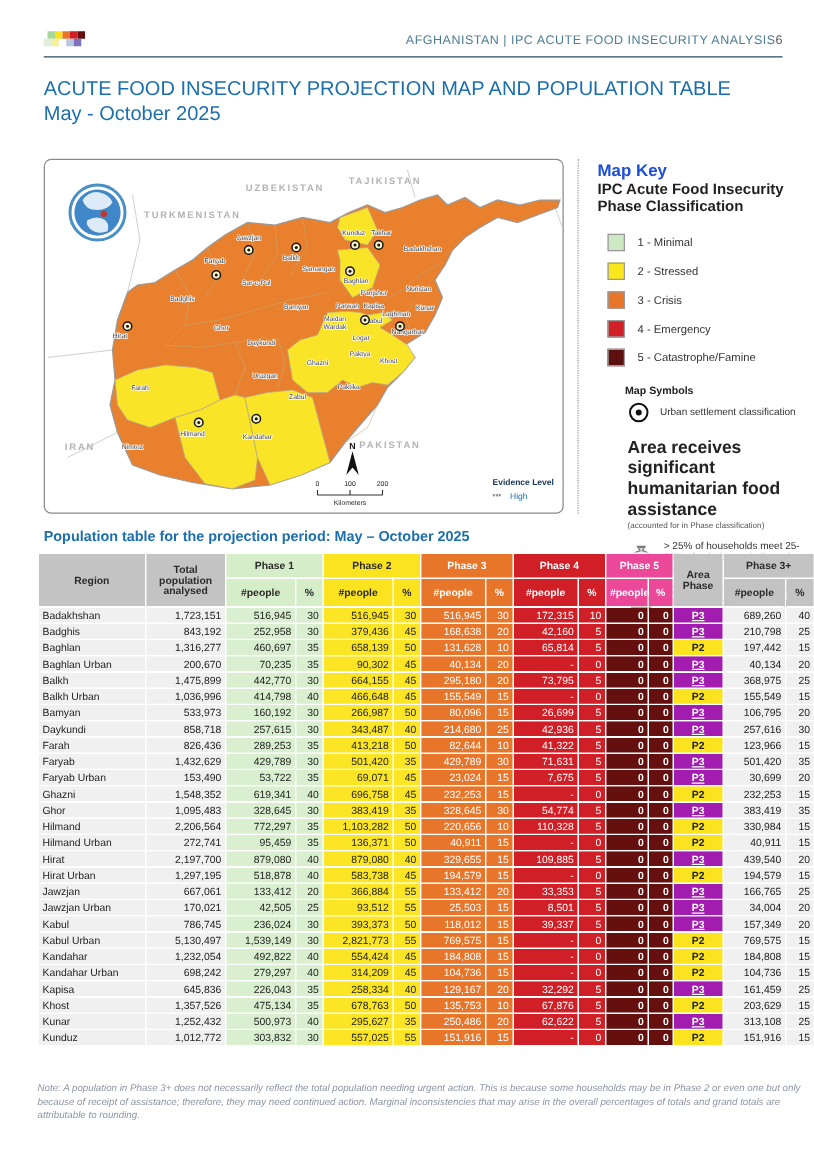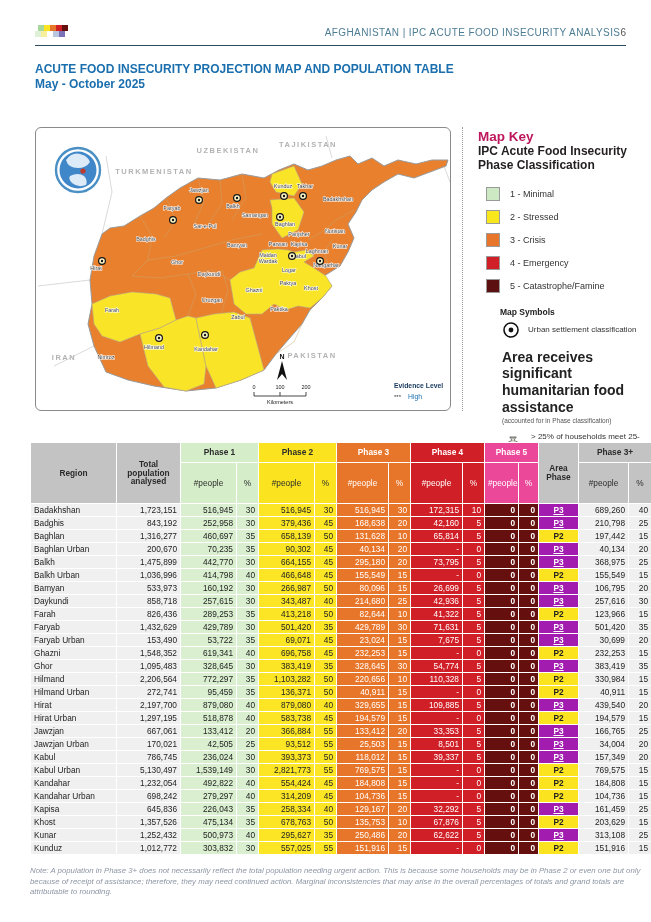--- a/index.html
+++ b/index.html
@@ -8,49 +8,49 @@
   .page { position:relative; width:651px; height:922px; background:#fff; overflow:hidden; }
 
   
   .hdr { position:absolute; left:35px; right:25px; top:20px; height:26px; border-bottom:1.5px solid #2e4a5e; display:flex; align-items:center;text-align:right; }
   .logo { width:34px; height:20px; position:relative; margin-right:10px; flex:0 0 auto; }
   .logo span { position:absolute; width:6px; height:6px; }
   .hdr-title { font-size:10px; letter-spacing:.4px; color:#4d7d95; flex:1; white-space:nowrap; }
   .page-num { font-size:10px; color:#555; }
 
   
-  .main-title { position:absolute; left:35px; top:62px; color:#1b6fae; font-size:12px; font-weight:bold; line-height:1.25; }
+  .main-title { position:absolute; left:35px; top:62px; color:#1b6fae; font-size:16px; font-weight:normal; line-height:1.25; }
 
   
   .map-row { position:absolute; left:35px; top:127px; width:616px; height:284px; display:flex; }
   .map-box { width:416px; height:284px; border:1px solid #8a8a8a; border-radius:6px; background:#fff; overflow:hidden; flex:0 0 auto; }
   .map-box svg { display:block; width:414px; height:282px; }
   .key { margin-left:11px; border-left:1px dotted #999; padding:2px 0 0 15px; flex:1; }
-  .key-title { color:#be185d; font-size:13.5px; font-weight:bold; margin-bottom:1px; }
+  .key-title { color:#1d4ed8; font-size:13.5px; font-weight:bold; margin-bottom:1px; }
   .key-sub { color:#231f20; font-size:12px; font-weight:bold; line-height:1.15; margin-bottom:14px; }
   .leg-row { display:flex; align-items:center; margin:0 0 9px 8px; }
   .leg-swatch { width:14px; height:14px; border:1px solid #9a9a9a; margin-right:10px; flex:0 0 auto; }
   .leg-label { font-size:9px; color:#333; }
   .symbols-title { font-size:8.5px; font-weight:bold; margin:14px 0 4px 22px; color:#222; }
   .urban-row { display:flex; align-items:center; margin:0 0 10px 24px; }
   .urban-row svg { margin-right:8px; flex:0 0 auto; }
   .sym-text { font-size:8px; color:#333; line-height:1.15; }
   .assist-bold { font-size:14px; font-weight:bold; color:#222; line-height:1.2; margin:2px 0 0 24px; }
   .assist-note { font-size:6.5px; color:#555; margin:1px 0 8px 24px; }
   .sack-row { display:flex; align-items:center; margin:0 0 8px 24px; }
   .sack-row svg { margin-right:7px; flex:0 0 auto; }
 
   
   .tbl-title { position:absolute; left:35px; top:424px; color:#1b6fae; font-size:11.5px; font-weight:bold; }
   .tbl-wrap { position:absolute; left:30px; top:442px; }
   table { border-collapse:collapse; table-layout:fixed; width:621px; font-size:8.3px; }
   th, td { border:1px solid #fff; padding:0 3px; height:13px; line-height:1.05; overflow:hidden; white-space:nowrap; }
   thead th { font-weight:bold; text-align:center; }
   thead tr.r1 th { height:20px;margin-left:40px; }
-  thead tr.r2 th { height:41px; font-weight:normal; }
+  thead tr.r2 th { height:23px; font-weight:bold; }
   .hg { background:#c3c3c3; color:#2a2a2a; }
   .hp1 { background:#d5eec9; color:#2a2a2a; }
   .hp2 { background:#fbe41f; color:#2a2a2a; }
   .hp3 { background:#e8762a; color:#fff; }
   .hp4 { background:#d01f26; color:#fff; }
   .hp5 { background:#ec4899; color:#fff; }
   tbody tr:first-child td { border-top:1.5px solid #1a1a1a; }
   td.plain { background:#f0f0f0; color:#222; }
   td.region { text-align:left; }
   td.num, td.pct { text-align:right; }
@@ -306,20 +306,21 @@
       <div class="sack-row">
         <svg width="22" height="22" viewBox="0 0 22 22">
           <path d="M8,2 h6 l-2,3.5 c4.5,1.2 7,4.5 7,8.5 a8,6 0 0 1 -16,0 c0,-4 2.5,-7.3 7,-8.5 Z" fill="#5f5f5f" stroke="#333" stroke-width="1"></path>
           <path d="M7.5,2.2 q3.5,1.6 7,0" fill="none" stroke="#333" stroke-width="1"></path>
         </svg>
         <div class="sym-text">&gt; 25% of households meet &gt; 50% of caloric needs through assistance</div>
       </div>
     </aside>
   </div>
 
+  <div class="tbl-title">Population table for the projection period: May – October 2025</div>
 
   <div class="tbl-wrap">
     <table>
       <colgroup>
         <col style="width:86px">
           <col style="width:64px">
         <col style="width:56px">
           <col style="width:22px">
         <col style="width:56px">
           <col style="width:22px">

